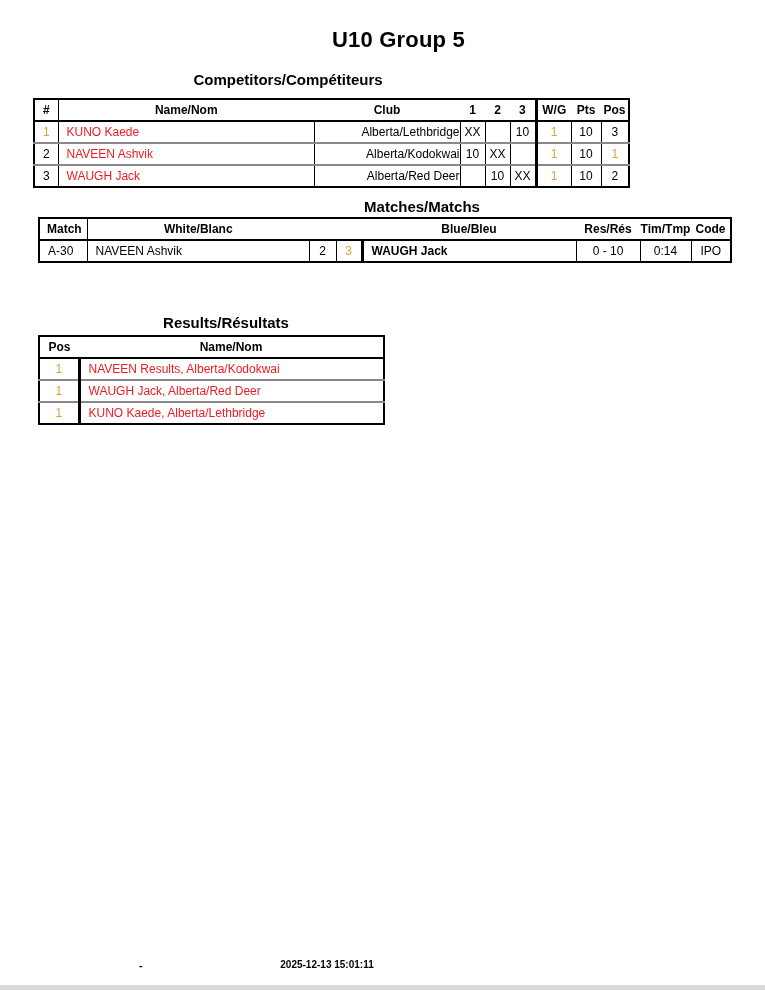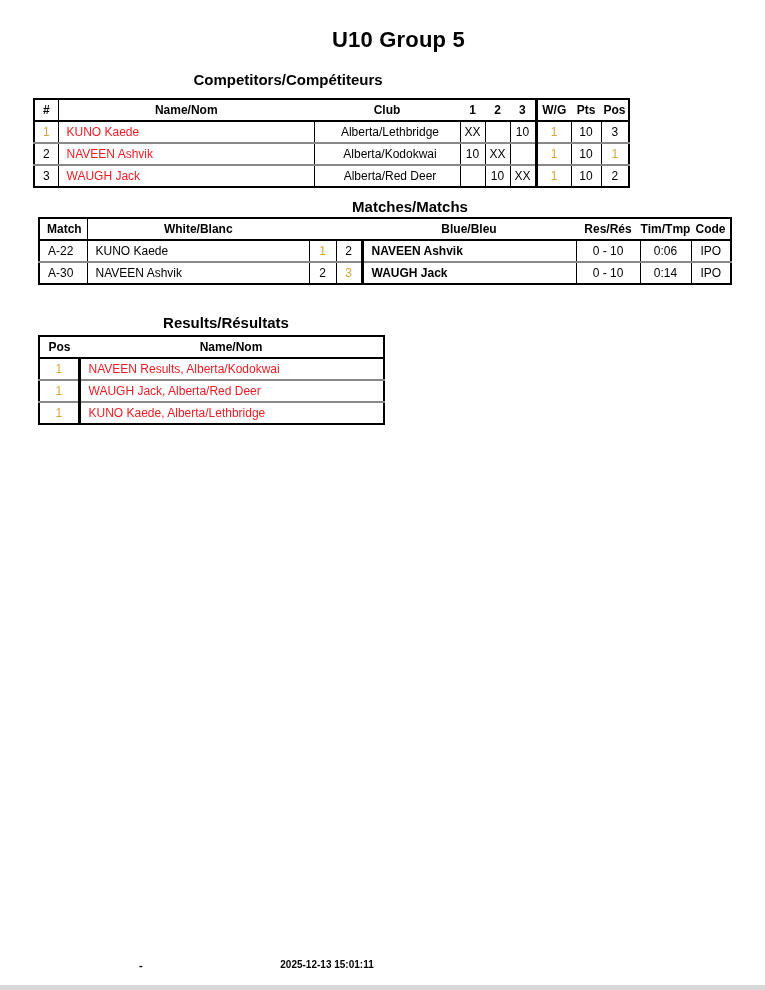--- a/index.html
+++ b/index.html
@@ -3,36 +3,36 @@
 <meta charset="utf-8">
 <style>
   html,body{margin:0;padding:0;background:#ffffff;}
   .page{position:relative;width:765px;height:990px;background:#ffffff;overflow:hidden;
         font-family:"Liberation Sans",sans-serif;color:#000;}
   .title{position:absolute;top:27px;left:0;width:765px;text-align:center;
          font-size:22px;font-weight:bold;letter-spacing:0.2px;margin-left:16px;}
   .sec-heading{position:absolute;transform:translateX(-50%);font-size:15px;
                font-weight:bold;white-space:nowrap;}
   #h-competitors{left:288px;top:71px;}
-  #h-matches{left:388px;top:198px;padding-left:44px;}
+  #h-matches{left:400px;top:198px;padding-left:44px;}
   #h-results{left:210px;top:314px;margin-left:16px;}
 
   table.sheet{position:absolute;border-collapse:collapse;table-layout:fixed;
               border:2px solid #000;font-size:12px;background:#fff;}
   table.sheet th,table.sheet td{height:20px;padding:0;white-space:nowrap;
               overflow:hidden;vertical-align:middle;}
   table.sheet th{font-weight:bold;font-size:12px;border:none;
                  border-bottom:2px solid #000;text-align:center;}
   table.sheet td{border:1px solid #000;}
   tr.gr td{border-top:2px solid #888888;}
   .bl{border-left:1px solid #000 !important;}
   .thickL{border-left:3px solid #000 !important;}
   .c{text-align:center;}
   .l{text-align:left;padding-left:8px !important;}
-  .l6{text-align:center;padding-left:6px !important;}
+  .l6{text-align:right;padding-left:6px !important;}
   .red{color:#ED1C24;}
   .gold{color:#D6A53C;}
   .b{font-weight:bold;}
   #t-competitors{left:33px;top:98px;}
   #t-matches{left:38px;top:217px;}
   #t-results{left:38px;top:335px;}
   .footer-dash{position:absolute;left:139px;top:959px;font-size:11px;font-weight:bold;}
   .footer-time{position:absolute;left:327px;top:959px;transform:translateX(-50%);
                font-size:10px;font-weight:bold;white-space:nowrap;}
   .bottom-strip{position:absolute;left:0;bottom:0;width:765px;height:5px;background:#d8d8d8;}
@@ -123,30 +123,20 @@
         <tr>
       <th style="text-align:left;padding-left:7px;">Match</th>
       <th class="bl">White/Blanc</th>
       <th></th>
       <th></th>
       <th>Blue/Bleu</th>
       <th>Res/Rés</th>
       <th>Tim/Tmp</th>
       <th>Code</th>
     </tr>
-    <tr>
-      <td class="l" style="padding-left:7px;">A-22</td>
-      <td class="l">KUNO Kaede</td>
-      <td class="c gold">1</td>
-      <td class="c">2</td>
-      <td class="l b thickL">NAVEEN Ashvik</td>
-      <td class="c">0 - 10</td>
-      <td class="c">0:06</td>
-      <td class="c">IPO</td>
-    </tr>
     <tr class="gr">
       <td class="l" style="padding-left:7px;">A-30</td>
       <td class="l">NAVEEN Ashvik</td>
       <td class="c">2</td>
       <td class="c gold">3</td>
       <td class="l b thickL">WAUGH Jack</td>
       <td class="c">0 - 10</td>
       <td class="c">0:14</td>
       <td class="c">IPO</td>
     </tr>

